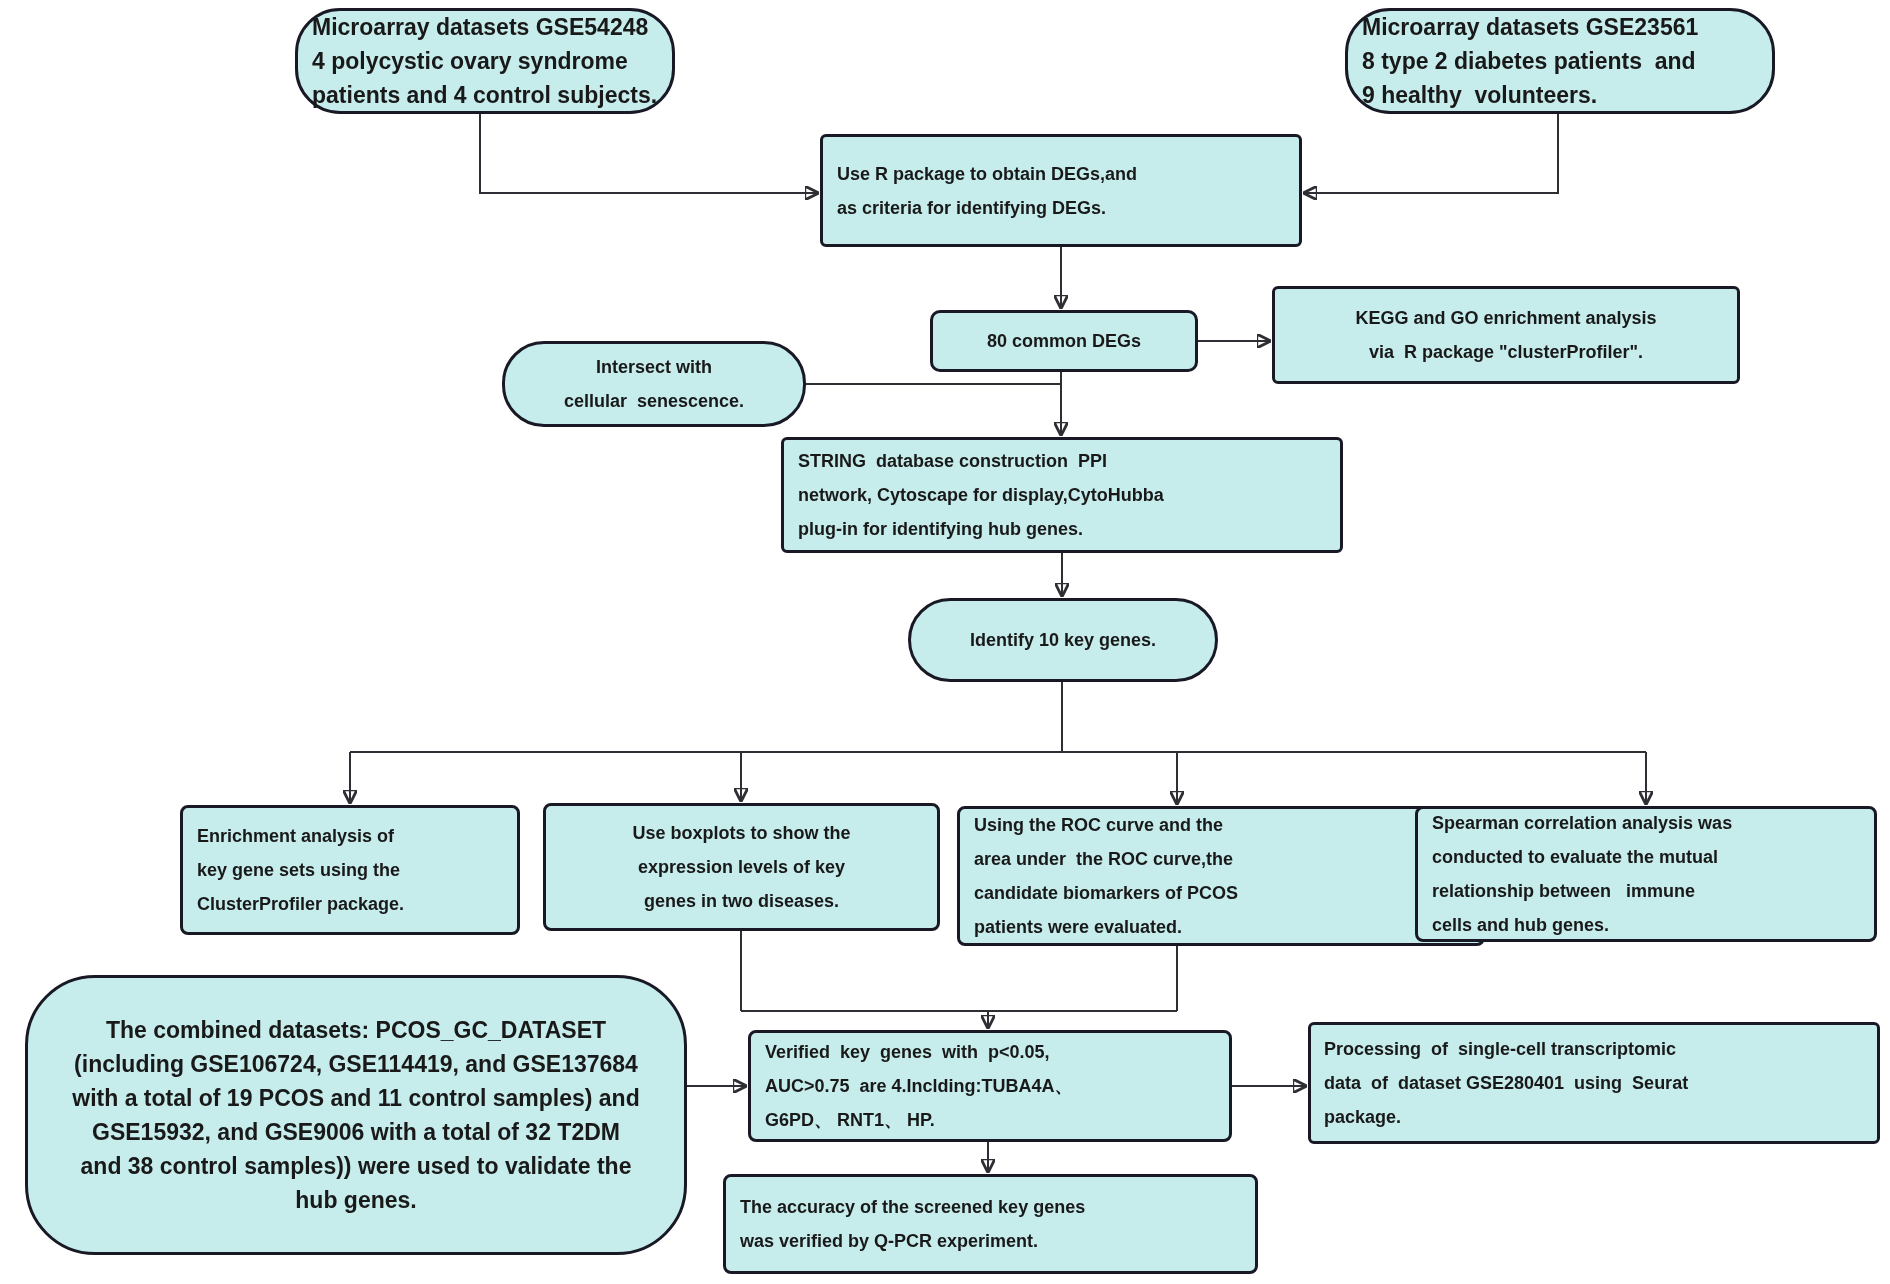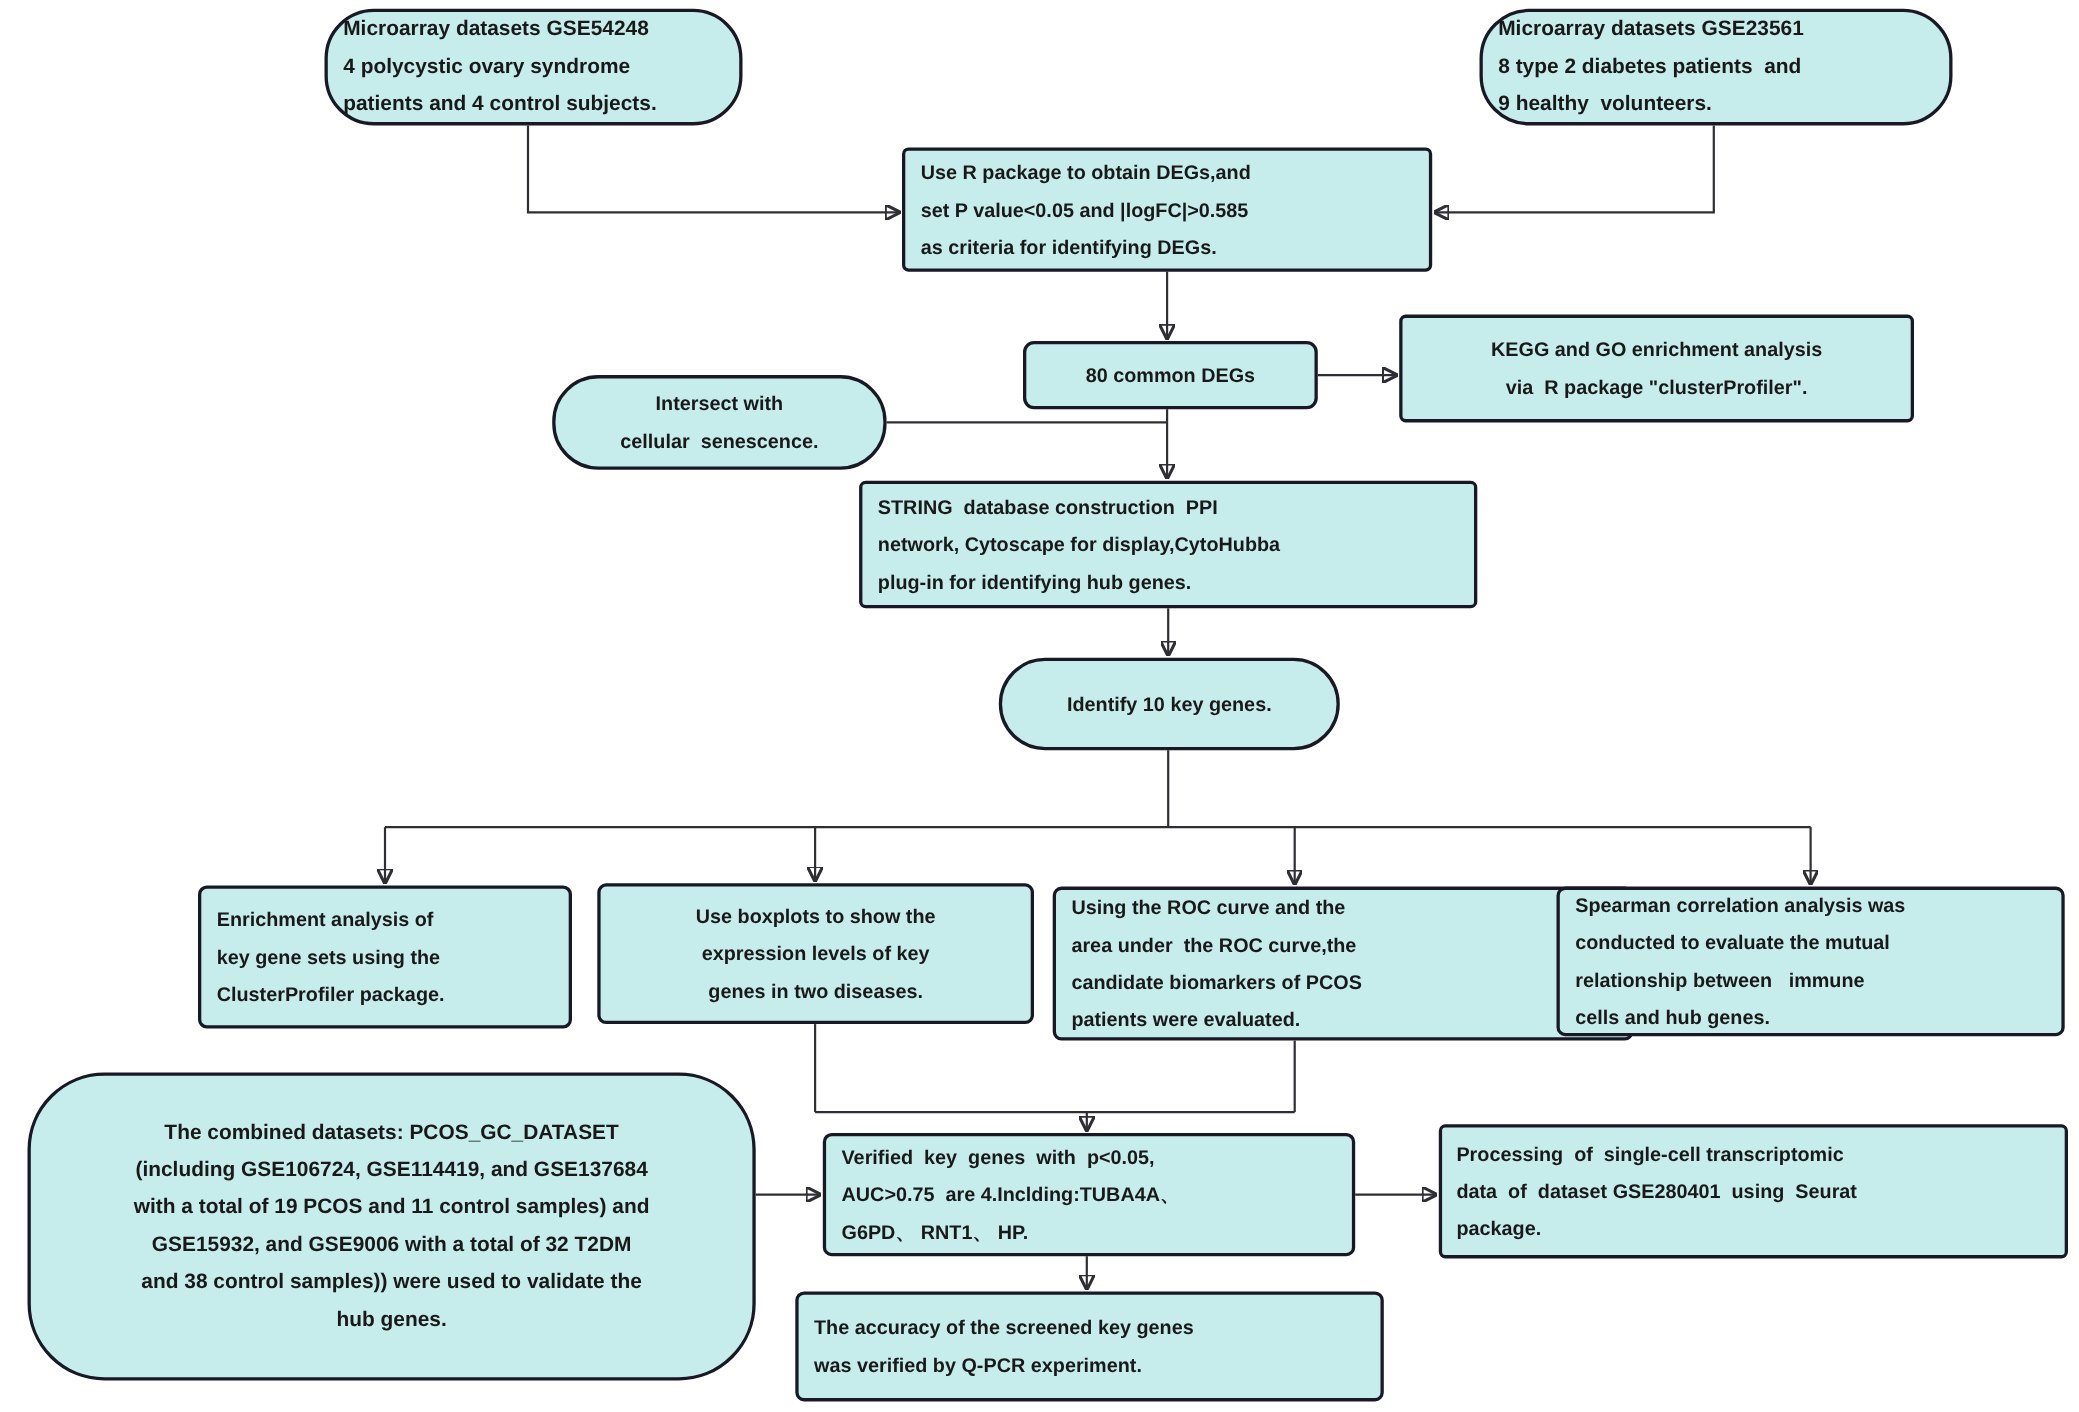--- a/index.html
+++ b/index.html
@@ -19,21 +19,21 @@
     border:3px solid #181924;
     color:#191919;
     font-size:18px;
     font-weight:bold;
     display:flex;flex-direction:column;justify-content:center;
     padding:6px 14px;
   }
   .node .ln{white-space:pre;line-height:34px;}
   .left{align-items:flex-start;text-align:left;}
   .center{align-items:center;text-align:center;}
-  .fs23{font-size:19px;}
+  .fs23{font-size:23px;}
   
   #n0{left:295px;top:8px;width:380px;height:106px;border-radius:45px;}
   #n1{left:1345px;top:8px;width:430px;height:106px;border-radius:45px;}
   #n2{left:820px;top:134px;width:482px;height:113px;border-radius:6px;}
   #n3{left:930px;top:310px;width:268px;height:62px;border-radius:10px;}
   #n4{left:1272px;top:286px;width:468px;height:98px;border-radius:6px;}
   #n5{left:502px;top:341px;width:304px;height:86px;border-radius:42px;}
   #n6{left:781px;top:437px;width:562px;height:116px;border-radius:6px;}
   #n7{left:908px;top:598px;width:310px;height:84px;border-radius:42px;}
   #n8{left:180px;top:805px;width:340px;height:130px;border-radius:8px;}
@@ -85,21 +85,20 @@
   </div>
 
   <div class="node left fs23" id="n1">
     <div class="ln">Microarray datasets GSE23561</div>
     <div class="ln">8 type 2 diabetes patients  and</div>
     <div class="ln">9 healthy  volunteers.</div>
   </div>
 
   <div class="node left" id="n2">
     <div class="ln">Use R package to obtain DEGs,and</div>
-    <div class="ln">set P value&lt;0.05 and |logFC|&gt;0.585</div>
     <div class="ln">as criteria for identifying DEGs.</div>
   </div>
 
   <div class="node center" id="n3">
     <div class="ln">80 common DEGs</div>
   </div>
 
   <div class="node center" id="n4">
     <div class="ln">KEGG and GO enrichment analysis</div>
     <div class="ln">via  R package "clusterProfiler".</div>

